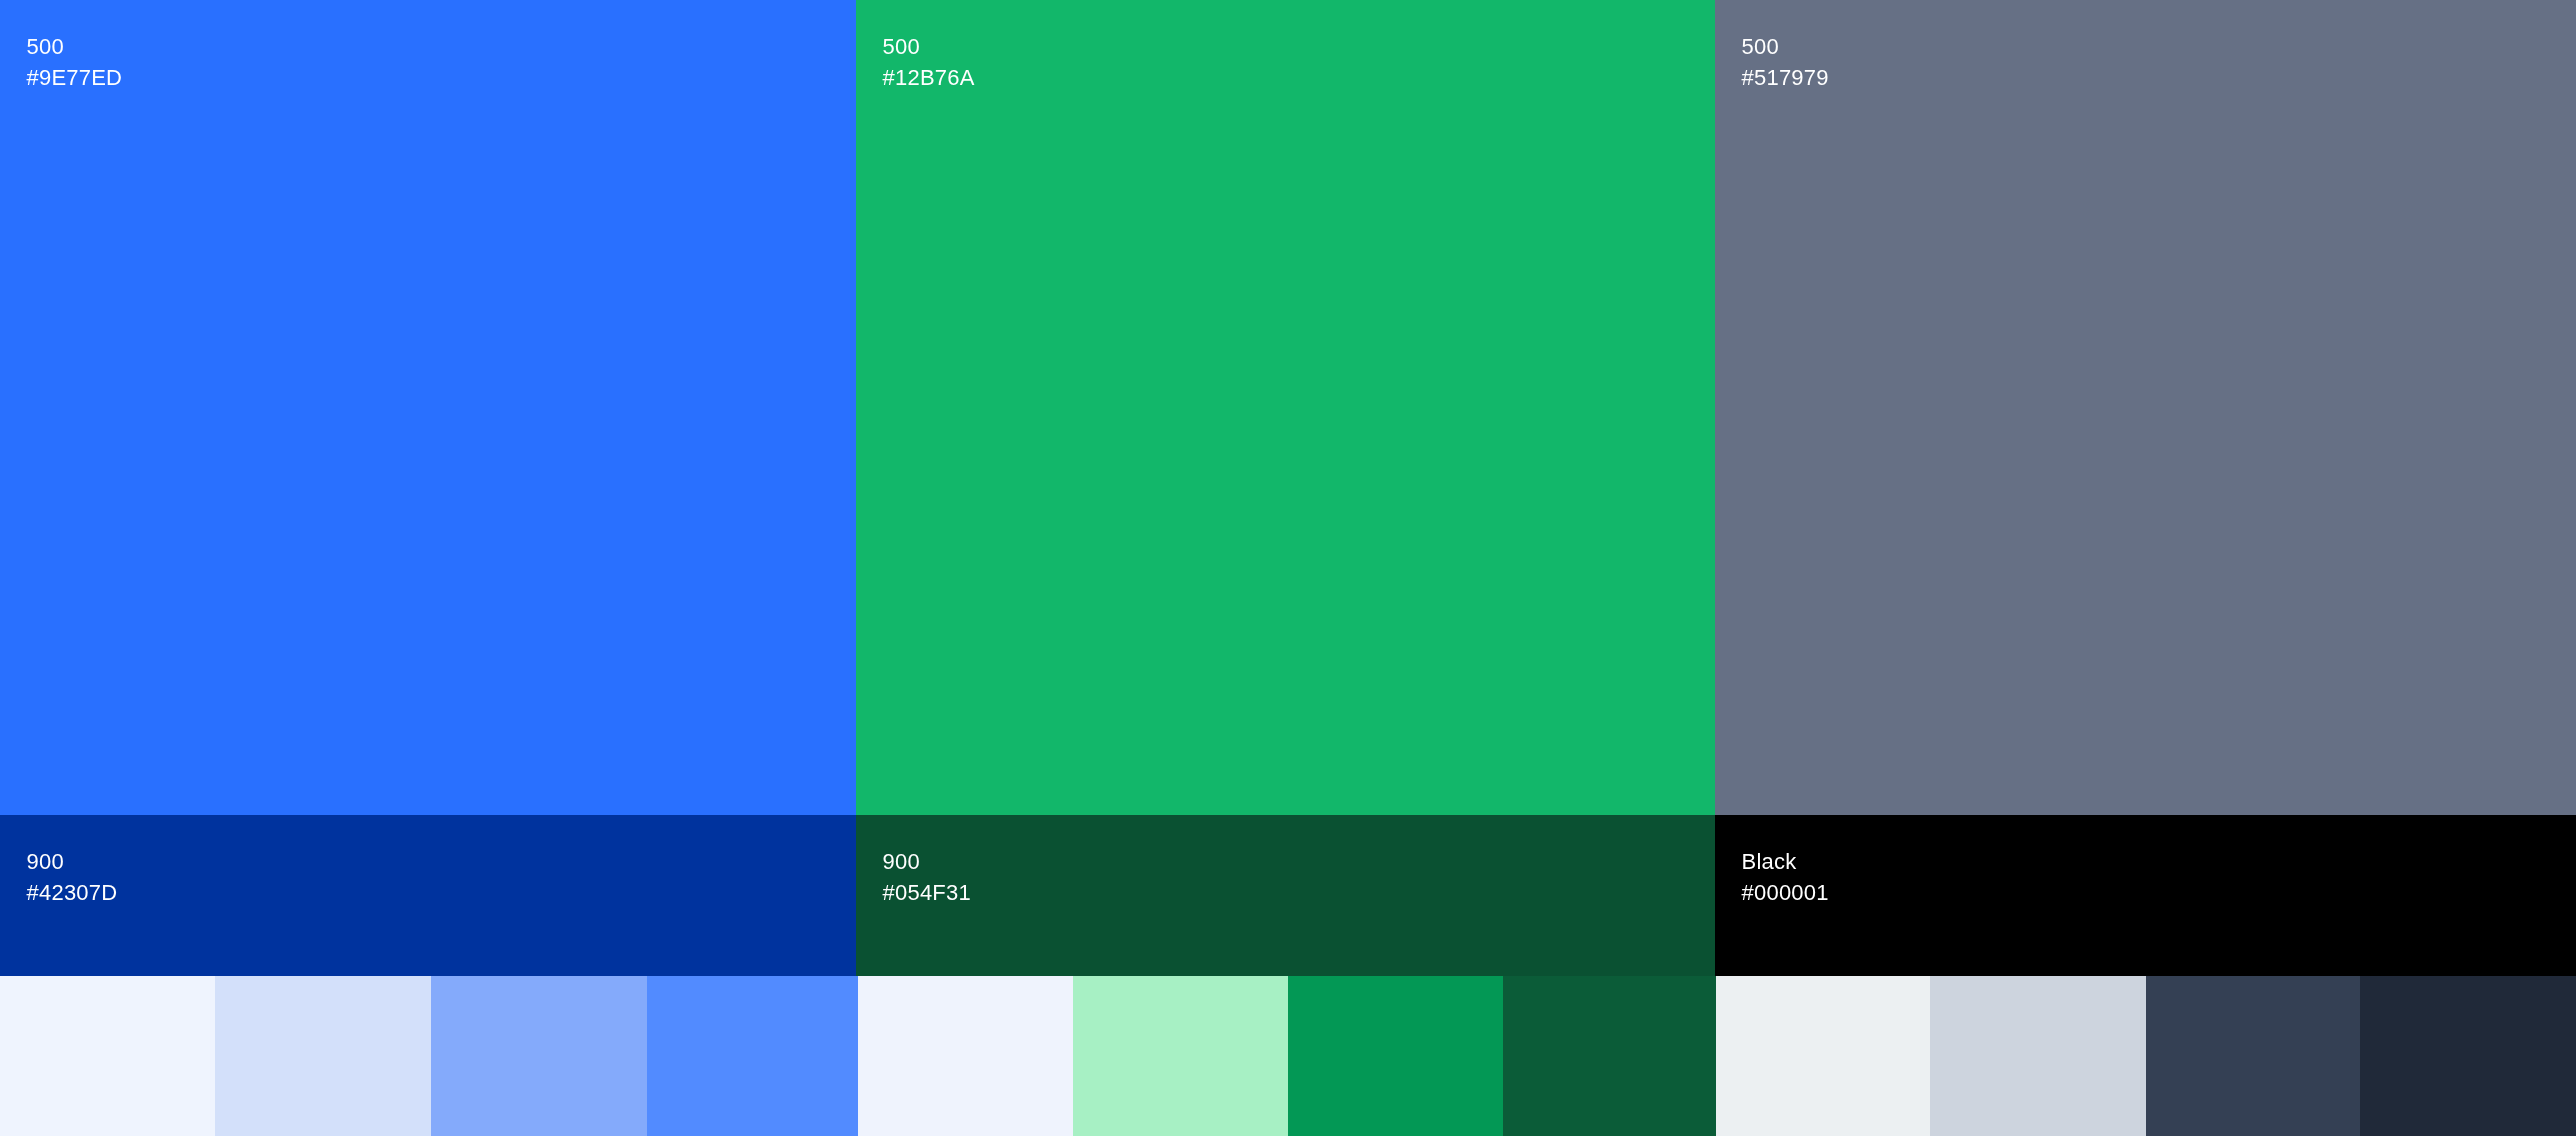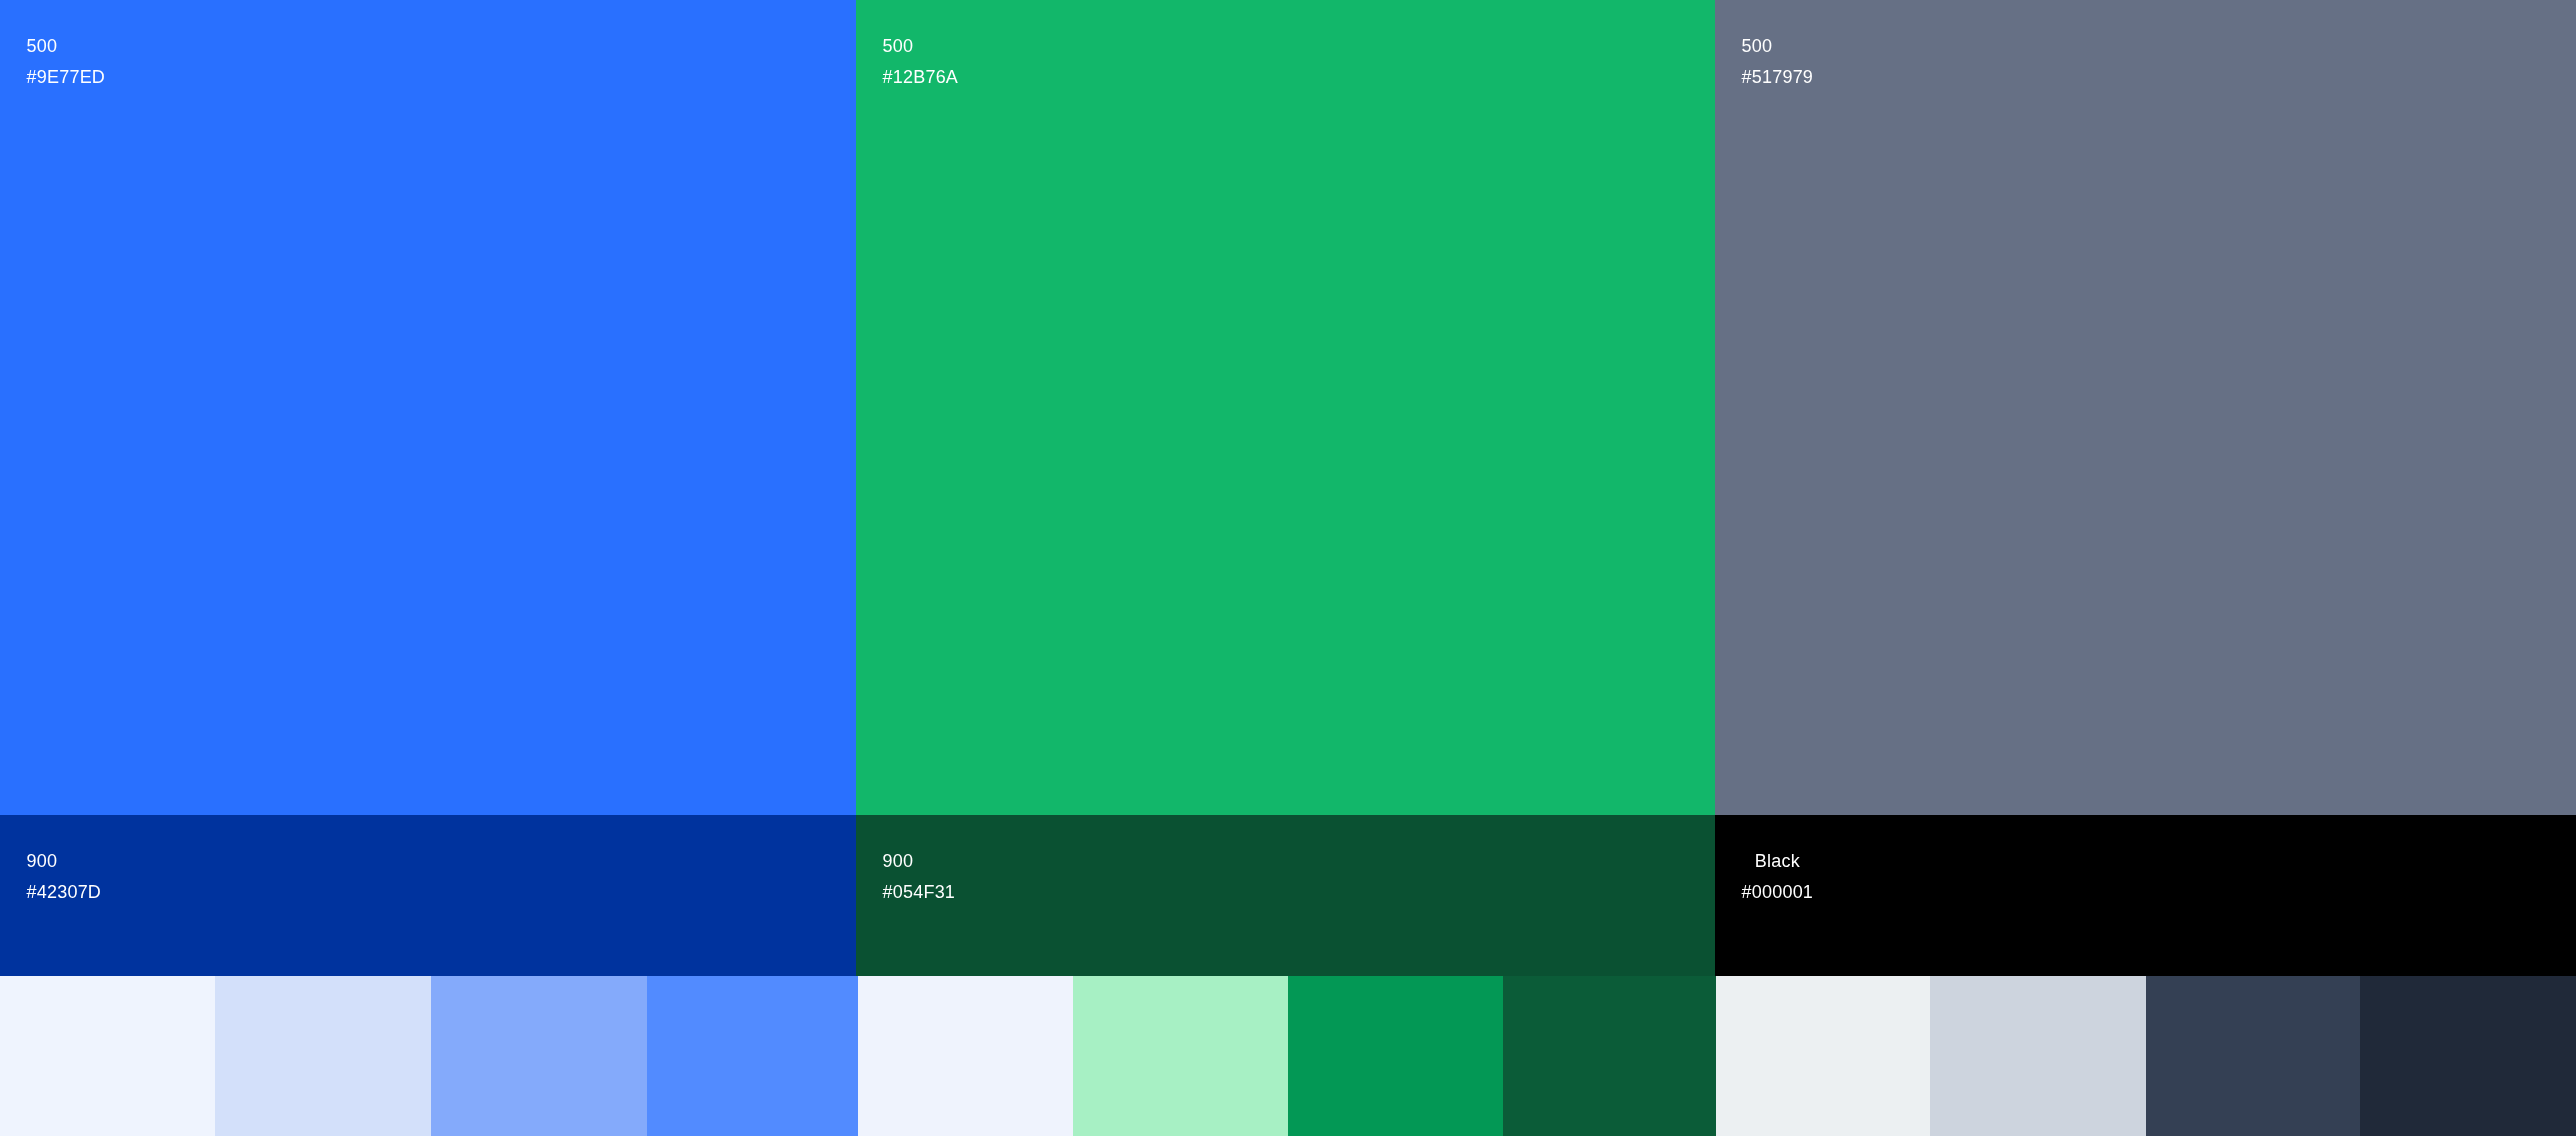--- a/index.html
+++ b/index.html
@@ -49,21 +49,21 @@
     position: relative;
     box-sizing: border-box;
     overflow: hidden;
   }
 
   .swatch-label {
     position: absolute;
     left: 26.6px;
     top: 31px;
     color: #ffffff;
-    font-size: 18px;
+    font-size: 22px;
     line-height: 31px;
     letter-spacing: 0.2px;
     white-space: nowrap;
     user-select: none;
   }
   .row-dark .swatch-label {
     top: 31px;
   }
 
   .swatch-label .tone,
@@ -132,21 +132,21 @@
       </div>
     </div>
 
     <div class="swatch col-green" style="background-color: rgb(10, 81, 50);">
       <div class="swatch-label" style="color: rgb(255, 255, 255);">
         <span class="tone">900</span>
         <span class="hex">#054F31</span>
       </div>
     </div>
 
-    <div class="swatch col-gray" style="background-color: rgb(0, 0, 0); text-align: center;">
+    <div class="swatch col-gray" style="background-color: rgb(0, 0, 0);">
       <div class="swatch-label" style="color: rgb(255, 255, 255);">
         <span class="tone">Black</span>
         <span class="hex">#000001</span>
       </div>
     </div>
 
   </div>
 
   <div class="row-tints">
 

